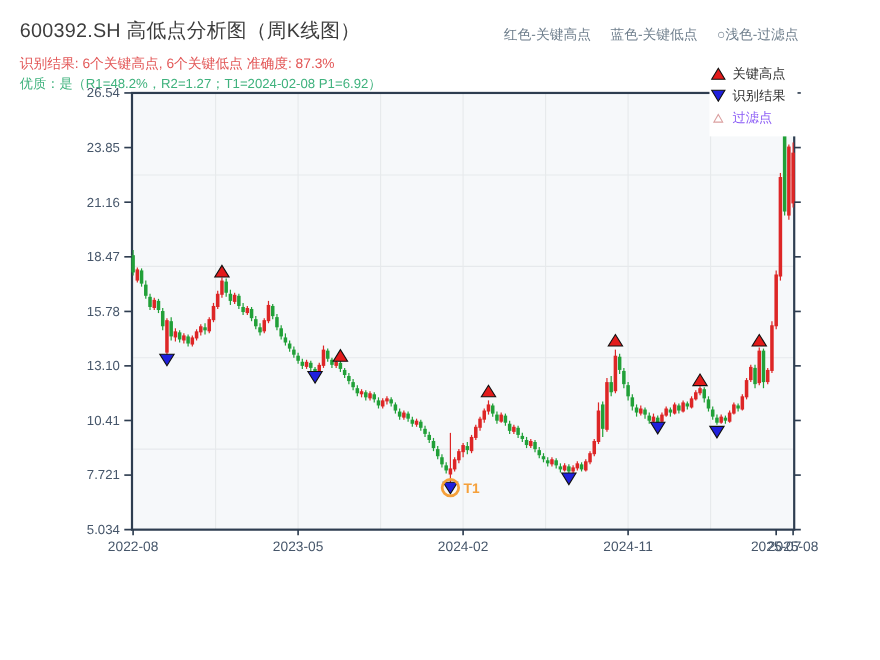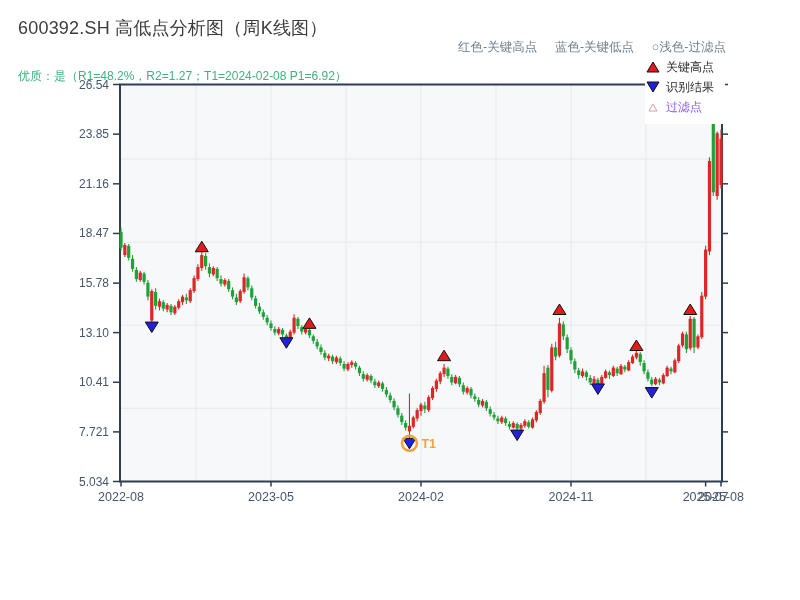--- a/index.html
+++ b/index.html
@@ -2,36 +2,37 @@
 <html><head>
 <meta charset="utf-8">
 <style>
   html,body{margin:0;padding:0;background:#ffffff;}
   .stage{position:relative;width:800px;height:592px;background:#ffffff;overflow:hidden;
          font-family:"Liberation Sans","DejaVu Sans",sans-serif;}
   .page-title{position:absolute;left:18px;top:16px;font-size:18px;color:#3d3d3d;
               letter-spacing:0.2px;font-weight:500;}
   .sub-red{position:absolute;left:18px;top:50px;font-size:12.5px;color:#e25555;}
   .sub-green{position:absolute;left:18px;top:68px;font-size:12px;color:#3fb27d;}
-  .top-legend{position:absolute;top:39px;left:458px;width:268px;display:flex;
+  .top-legend{position:absolute;top:23px;left:458px;width:268px;display:flex;
               justify-content:space-between;font-size:12.5px;color:#6e7e8c;white-space:nowrap;text-align:center;}
   .chart-svg{position:absolute;left:0;top:0;}
   .plot-legend{position:absolute;left:645px;top:56px;width:80px;height:66px;background:#ffffff;
                display:flex;flex-direction:column;justify-content:flex-start;padding:1px 0;}
   .plot-legend .row{display:flex;align-items:center;height:20px;gap:6px;}
   .plot-legend .lbl{font-size:12px;color:#2d2d2d;}
   .plot-legend .row.muted .lbl{color:#8b5cf6;}
   .plot-legend .icon{display:flex;align-items:center;justify-content:center;width:15px;}
 </style>
 </head>
 <body>
 
 <div class="stage">
 
   <div class="page-title" style="color: rgb(61, 61, 61);">600392.SH 高低点分析图（周K线图）</div>
+  <div class="sub-red" style="color: rgb(226, 85, 85);">识别结果: 6个关键高点, 6个关键低点  准确度: 87.3%</div>
   <div class="sub-green" style="color: rgb(63, 178, 125);">优质：是（R1=48.2%，R2=1.27；T1=2024-02-08 P1=6.92）</div>
 
   <div class="top-legend" style="color: rgb(110, 126, 140);">
     <span>红色-关键高点</span>
     <span>蓝色-关键低点</span>
     <span>○浅色-过滤点</span>
   </div>
 
   <svg id="chart-svg" class="chart-svg" width="800" height="600">
       <rect x="120" y="84.5" width="602" height="397" fill="#f6f8fa"></rect>

